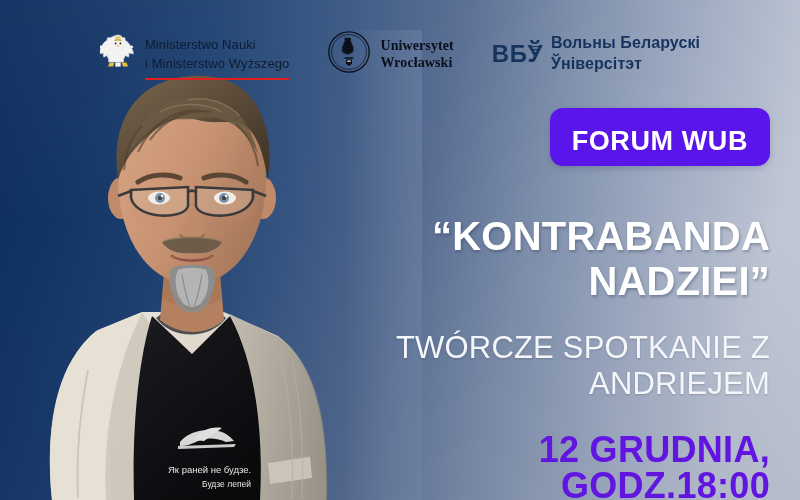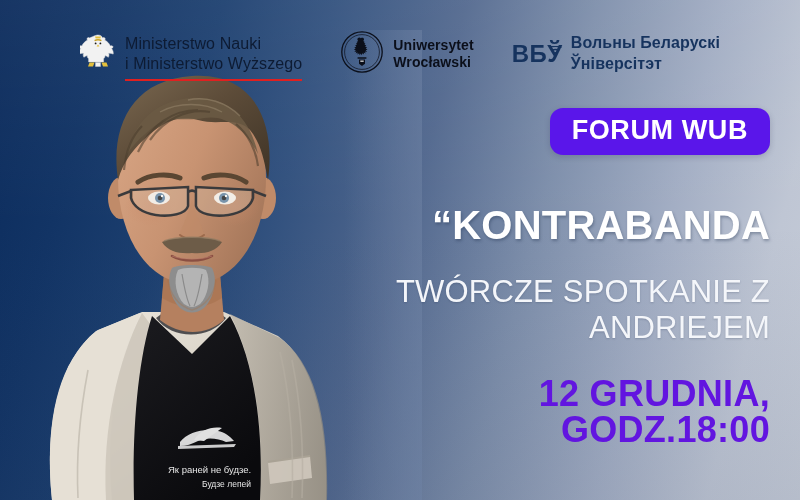--- a/index.html
+++ b/index.html
@@ -52,36 +52,37 @@
   }
   .logo-mark { flex: 0 0 auto; display: block; }
   .logo-text {
     font-size: 11.5px;
     line-height: 1.28;
     letter-spacing: 0.1px;
     white-space: nowrap;
   }
   .logo-ministry .logo-text {
     color: #0d1b33;
-    font-size: 16px;
+    font-size: 13px;
   }
   .ministry-wrap { position: relative; }
   .ministry-rule {
     position: absolute;
     left: 0;
     bottom: -7px;
     width: 100%;
     height: 2px;
     background: #e02020;
   }
   .logo-uni .logo-text {
     color: #0b0f1a;
     font-size: 14px;
     font-weight: 600;
     line-height: 1.22;
+    font-family: Liberation Serif, serif;
   }
   .logo-vbu { gap: 8px; }
   .vbu-abbr {
     font-size: 24px;
     font-weight: 700;
     color: #16335e;
     letter-spacing: 0.5px;
     position: relative;
     line-height: 1;
   }
@@ -119,21 +120,21 @@
     text-align: right;
     z-index: 5;
   }
   .badge {
     display: inline-block;
     background: #5a16ea;
     color: #ffffff;
     font-size: 27px;
     font-weight: 700;
     letter-spacing: 0.6px;
-    padding: 9px 22px 11px 22px;
+    padding: 20px 22px 11px 22px;
     border-radius: 13px;
     line-height: 1;
     box-shadow: 0 2px 6px rgba(20,20,60,0.18);
   }
   .title {
     margin-top: 48px;
     color: #ffffff;
     font-size: 40px;
     font-weight: 700;
     line-height: 1.12;
@@ -388,20 +389,21 @@
       <rect x="0" y="0" width="430" height="470" fill="url(#edgefade)"></rect>
     </svg>
   </div>
 
   <div class="content">
 
     <div class="badge">FORUM WUB</div>
 
     <div class="title">
       <span>“KONTRABANDA</span><br>
+      <span>NADZIEI”</span>
     </div>
 
     <div class="subtitle">
       <span>TWÓRCZE SPOTKANIE Z</span><br>
       <span>ANDRIEJEM</span><br>
     </div>
 
     <div class="datetime">12 GRUDNIA, GODZ.18:00</div>
   </div>
 

